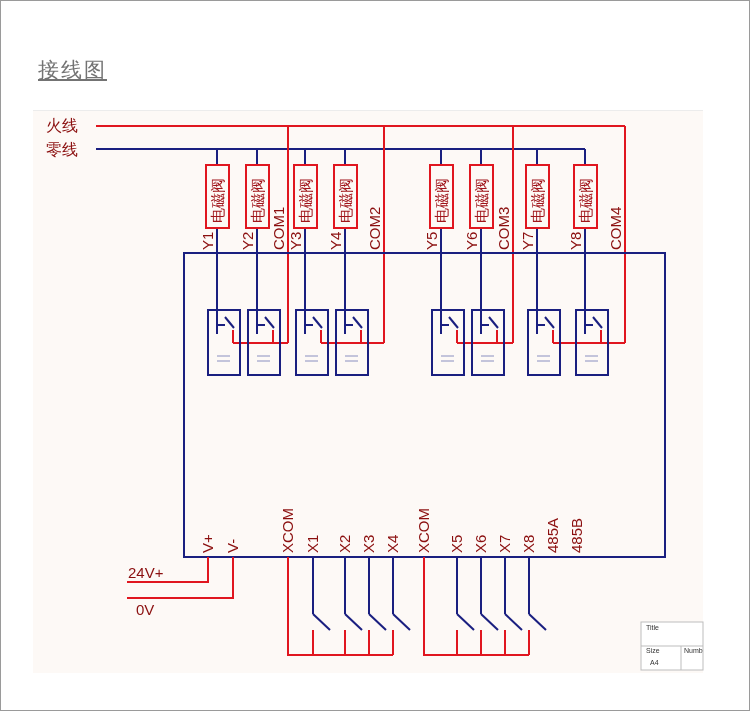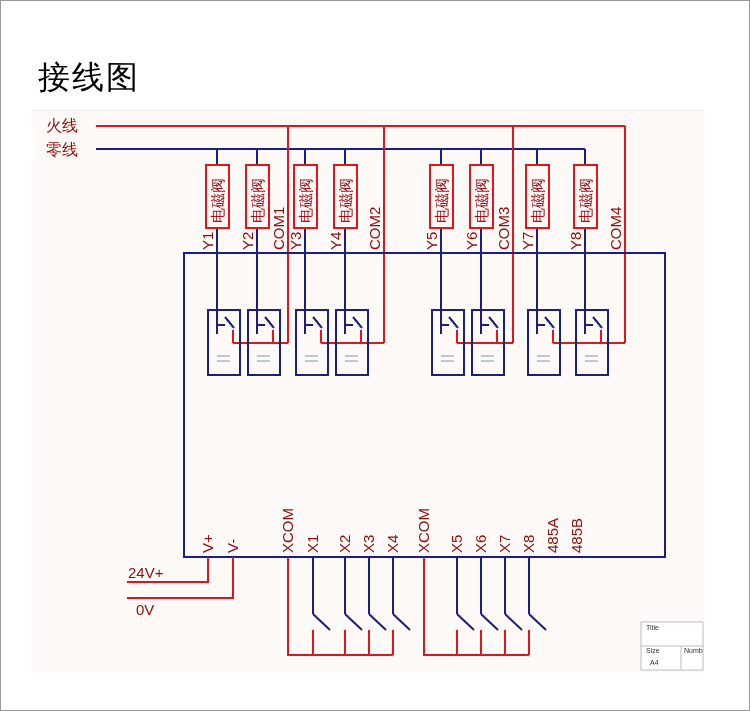--- a/index.html
+++ b/index.html
@@ -5,22 +5,22 @@
   html, body { margin: 0; padding: 0; }
   body {
     width: 750px; height: 711px; background: #ffffff; position: relative; overflow: hidden;
     font-family: "DejaVu Sans", sans-serif;
   }
   .frame {
     position: absolute; left: 0; top: 0; width: 748px; height: 709px;
     border: 1px solid #9a9a9a; border-right: 2px solid #9a9a9a; border-bottom: 2px solid #9a9a9a;
   }
   .page-title {
-    position: absolute; left: 38px; top: 56px; font-size: 32px; color: #000000;
-    font-family: "DejaVu Sans", sans-serif; letter-spacing: 2px;
+    position: absolute; left: 38px; top: 56px; font-size: 21px; color: #737373;
+    font-family: "DejaVu Sans", sans-serif; letter-spacing: 2px; text-decoration: underline;
   }
   .canvas-bg {
     position: absolute; left: 33px; top: 110px; width: 670px; height: 562px;
     background: #fdf9f6; border-top: 1px solid #ececec;
   }
   svg.diagram { position: absolute; left: 0; top: 0; }
   .lbl { fill: #8b0f0f; font-family: "Liberation Sans", sans-serif; font-size: 15px; }
   .lbl-cn { fill: #8b0f0f; font-family: "DejaVu Sans", sans-serif; font-size: 16px; }
   .sol-txt { fill: #a0141a; font-family: "DejaVu Sans", sans-serif; font-size: 15px; }
   .tb-txt { fill: #333; font-family: "Liberation Sans", sans-serif; font-size: 7px; }

